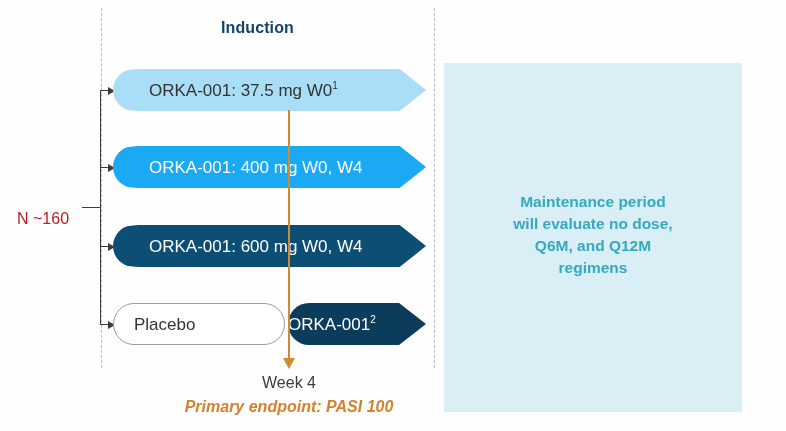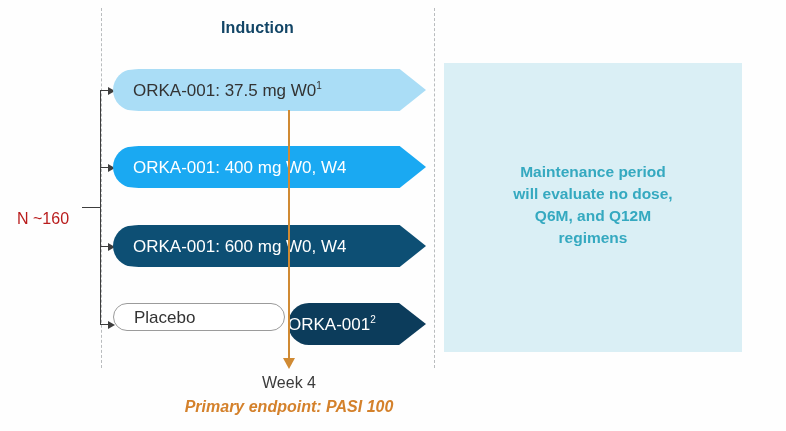--- a/index.html
+++ b/index.html
@@ -108,21 +108,21 @@
       0% 22%, 0.9% 12%, 2.6% 5.4%, 5.2% 1.6%, 8.2% 0%,
       91.6% 0%, 100% 50%, 91.6% 100%,
       8.2% 100%, 5.2% 98.4%, 2.6% 94.6%, 0.9% 88%, 0% 78%
     );
     border-radius: 21px 0 0 21px;
   }
   .arm-label {
     position: relative;
     z-index: 2;
     font-size: 17px;
-    padding-left: 20px;
+    padding-left: 36px;
     white-space: nowrap;
     line-height: 1;
   }
   .arm-label sup {
     font-size: 10px;
     vertical-align: super;
     line-height: 0;
   }
 
   #arm-0 { top: 69px; }
@@ -136,21 +136,21 @@
   #arm-0 .arm-label { color: #333333; }
   #arm-1 .arm-label { color: #ffffff; }
   #arm-2 .arm-label { color: #ffffff; }
 
   
   #placebo-pill {
     position: absolute;
     left: 113px;
     top: 303px;
     width: 172px;
-    height: 28px;
+    height: 42px;
     box-sizing: border-box;
     border: 1.3px solid #9b9b9b;
     border-radius: 21px;
     background: #ffffff;
     display: flex;
     align-items: center;
   }
   #placebo-label {
     font-size: 17px;
     color: #333333;
@@ -234,21 +234,21 @@
     font-style: italic;
     color: #d4812b;
   }
 
   
   #maintenance-panel {
     position: absolute;
     left: 444px;
     top: 63px;
     width: 298px;
-    height: 289px;
+    height: 349px;
     background: #daeff5;
     display: flex;
     align-items: center;
     justify-content: center;
   }
   #maintenance-text {
     font-size: 15.5px;
     font-weight: bold;
     color: #35a9c0;
     text-align: center;

